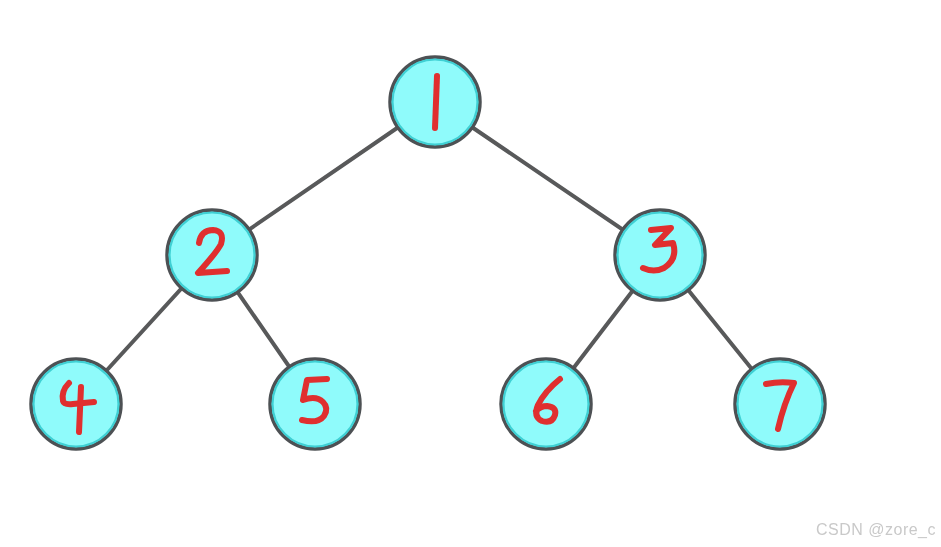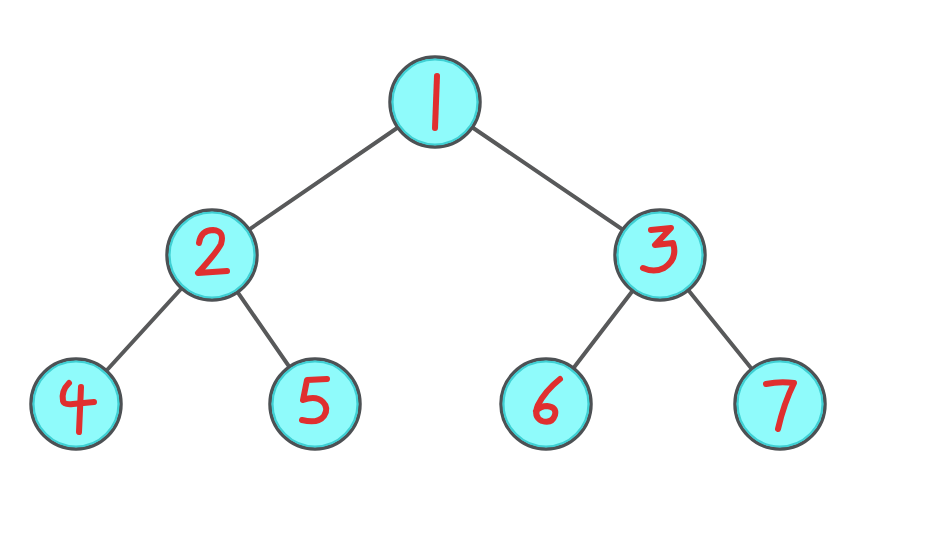--- a/index.html
+++ b/index.html
@@ -70,13 +70,14 @@
         <circle r="45" fill="#8ffbfb" stroke="#4d5154" stroke-width="3.5"></circle>
         <circle r="42.5" fill="none" stroke="#3fd0d4" stroke-width="2.2"></circle>
         <path d="M 14,-25 Q -1,-13 -8,1 Q -13,13 -4,17 Q 6,20 9,11 Q 11,3 1,2 Q -5,2 -10,7" fill="none" stroke="#e02f2f" stroke-width="6" stroke-linecap="round" stroke-linejoin="round"></path>
       </g>
       <g transform="translate(780,404)">
         <circle r="45" fill="#8ffbfb" stroke="#4d5154" stroke-width="3.5"></circle>
         <circle r="42.5" fill="none" stroke="#3fd0d4" stroke-width="2.2"></circle>
         <path d="M -14,-20 Q 0,-23 14,-21 Q 4,-1 -2,25" fill="none" stroke="#e02f2f" stroke-width="6" stroke-linecap="round" stroke-linejoin="round"></path>
       </g>
     </svg>
+  <div id="watermark" style="color: rgb(201, 201, 201);">CSDN @zore_c</div>
 </div>
 
 </body></html>

